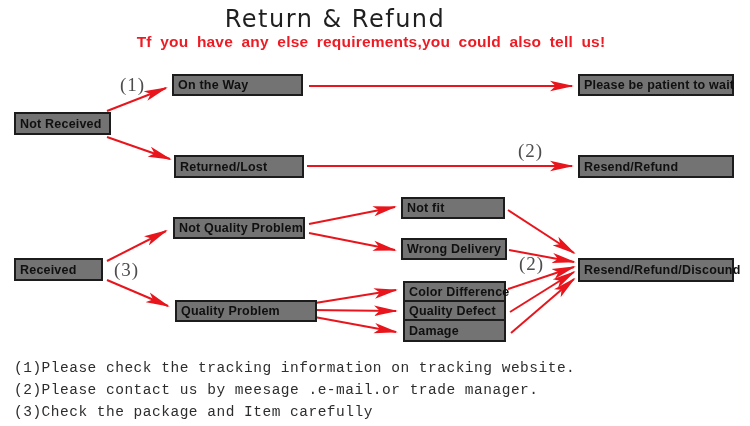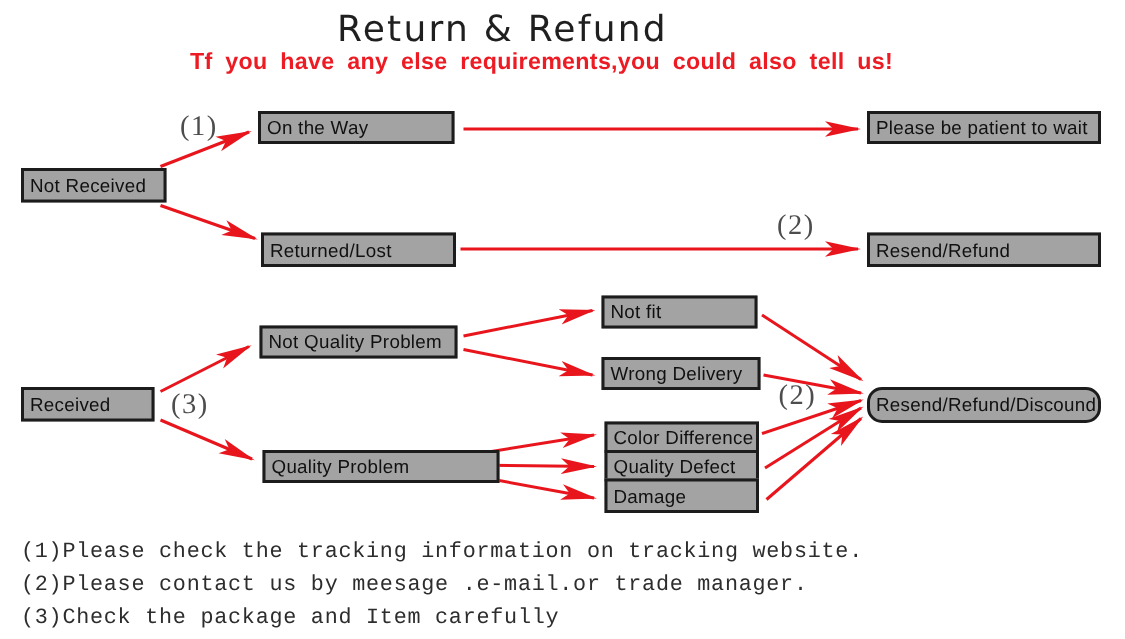--- a/index.html
+++ b/index.html
@@ -15,30 +15,30 @@
     text-align:center;
     font-size:24px;font-weight:normal;letter-spacing:1.5px;
     color:#1f1f1f;margin:0;
     font-family:"DejaVu Sans", sans-serif;
   }
   .subtitle{
     position:absolute;left:0;top:33px;width:722px;
     text-align:center;
     font-size:15.5px;font-weight:bold;
     color:#ed1c24;
-    letter-spacing:0.2px;word-spacing:4px;
+    letter-spacing:0.2px;word-spacing:4px;padding-left:10px;
   }
   .node{
     position:absolute;
     box-sizing:border-box;
     border:2px solid #1c1c1c;
-    background:#a3a3a3;
+    background:#737373;
     display:flex;align-items:center;
     padding:0 4px;
-    font-size:12.5px;font-weight:normal;color:#101010;
+    font-size:12.5px;font-weight:bold;color:#101010;
     letter-spacing:0.2px;
     white-space:nowrap;
   }
   .ref-label{
     position:absolute;
     font-family:"Liberation Serif", serif;
     font-size:19px;color:#4d4d4d;
     letter-spacing:1px;
   }
   .arrows{position:absolute;left:0;top:0;}
@@ -82,27 +82,27 @@
     <line x1="511" y1="333" x2="574" y2="279" marker-end="url(#ah)"></line>
   </svg>
 
   <div class="node" style="left:14px;top:112px;width:97px;height:23px;">Not Received</div>
   <div class="node" style="left:172px;top:74px;width:131px;height:22px;">On the Way</div>
   <div class="node" style="left:578px;top:74px;width:156px;height:22px;">Please be patient to wait</div>
   <div class="node" style="left:174px;top:155px;width:130px;height:23px;">Returned/Lost</div>
   <div class="node" style="left:578px;top:155px;width:156px;height:23px;text-align:center;">Resend/Refund</div>
   <div class="node" style="left:14px;top:258px;width:89px;height:23px;">Received</div>
   <div class="node" style="left:173px;top:217px;width:132px;height:22px;">Not Quality Problem</div>
-  <div class="node" style="left:175px;top:300px;width:158px;height:22px;">Quality Problem</div>
+  <div class="node" style="left:175px;top:300px;width:142px;height:22px;">Quality Problem</div>
   <div class="node" style="left:401px;top:197px;width:104px;height:22px;">Not fit</div>
   <div class="node" style="left:401px;top:238px;width:106px;height:22px;">Wrong Delivery</div>
   <div class="node" style="left:403px;top:281px;width:103px;height:21px;">Color Difference</div>
   <div class="node" style="left:403px;top:300px;width:103px;height:21px;">Quality Defect</div>
   <div class="node" style="left:403px;top:319px;width:103px;height:23px;">Damage</div>
-  <div class="node" style="left:578px;top:258px;width:156px;height:24px;border-radius:10px;">Resend/Refund/Discound</div>
+  <div class="node" style="left:578px;top:258px;width:156px;height:24px;">Resend/Refund/Discound</div>
 
   <span class="ref-label" style="left:120px;top:74px;">(1)</span>
   <span class="ref-label" style="left:518px;top:140px;">(2)</span>
   <span class="ref-label" style="left:114px;top:259px;">(3)</span>
   <span class="ref-label" style="left:519px;top:253px;">(2)</span>
 
   <div class="notes">
     <div>(1)Please check the tracking information on tracking website.</div>
     <div>(2)Please contact us by meesage .e-mail.or trade manager.</div>
     <div>(3)Check the package and Item carefully</div>

